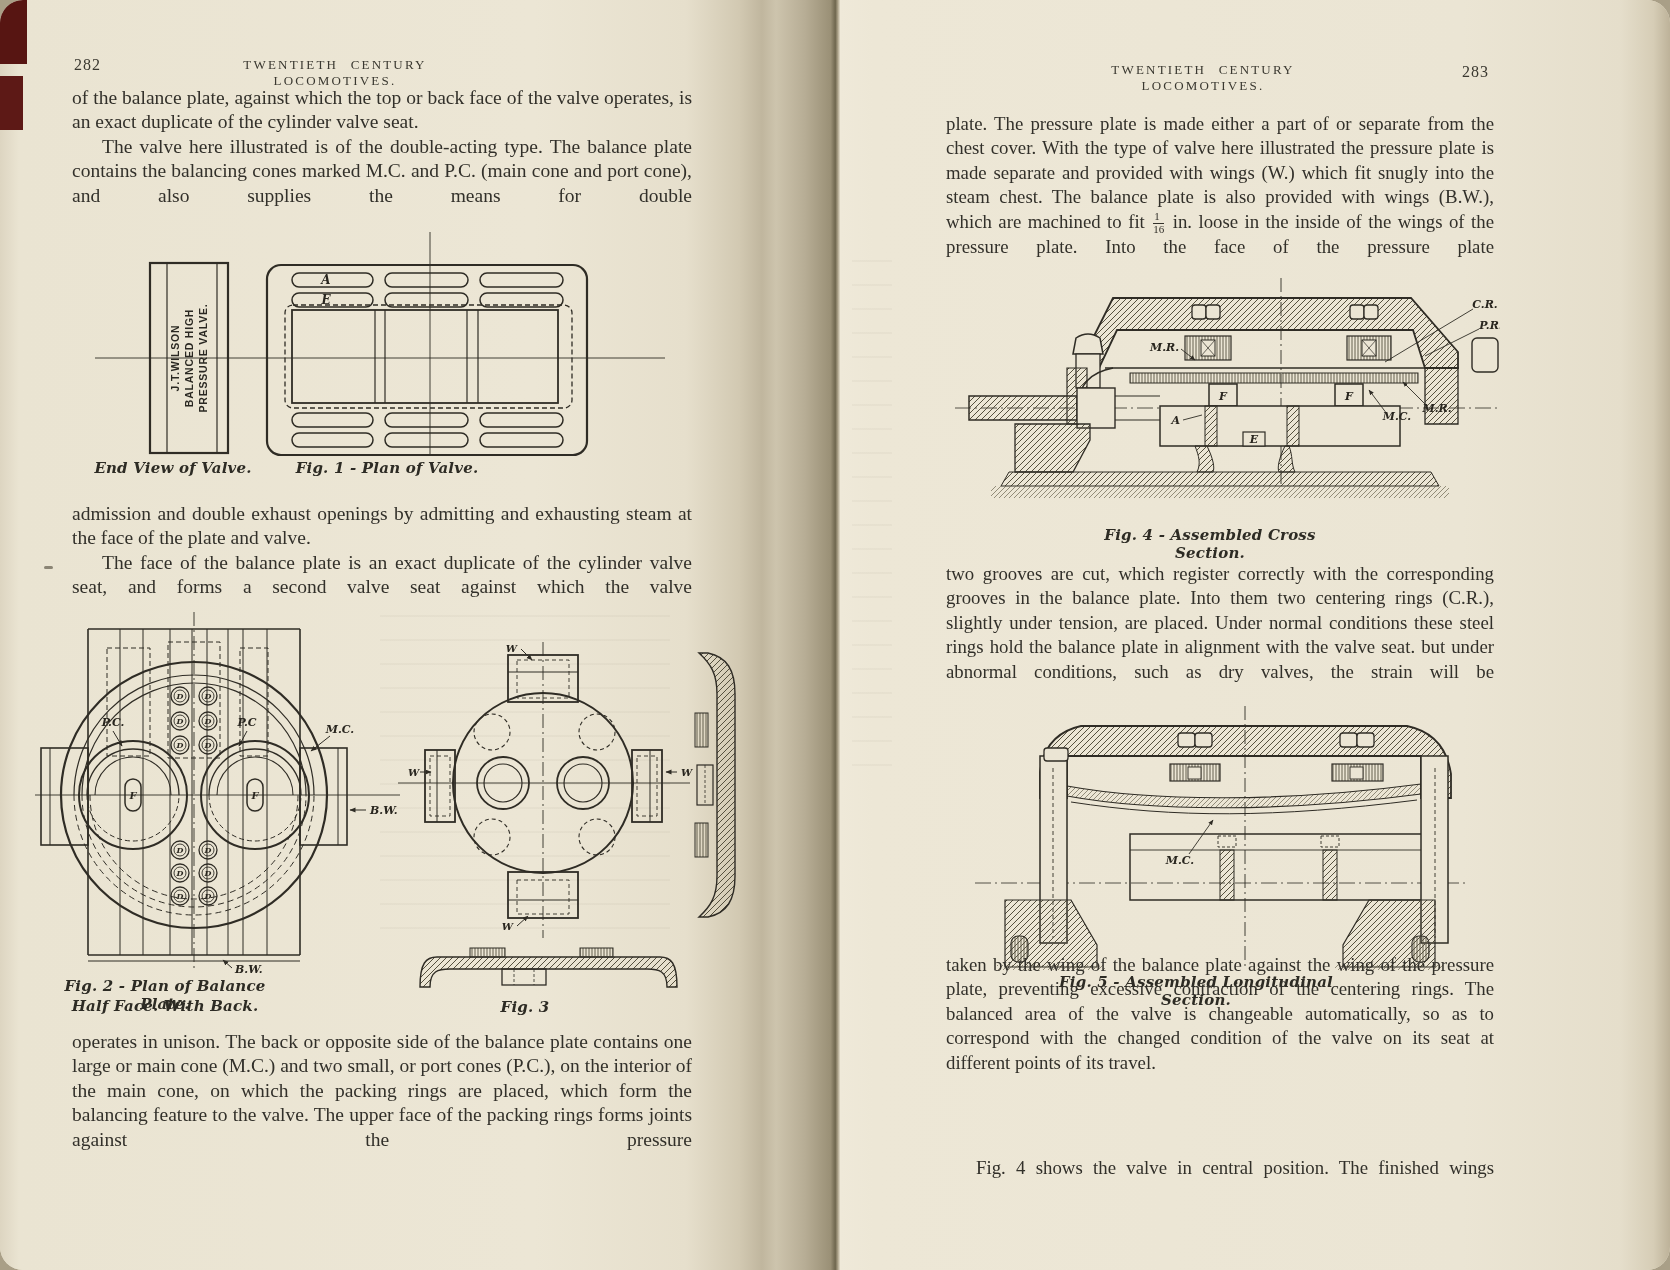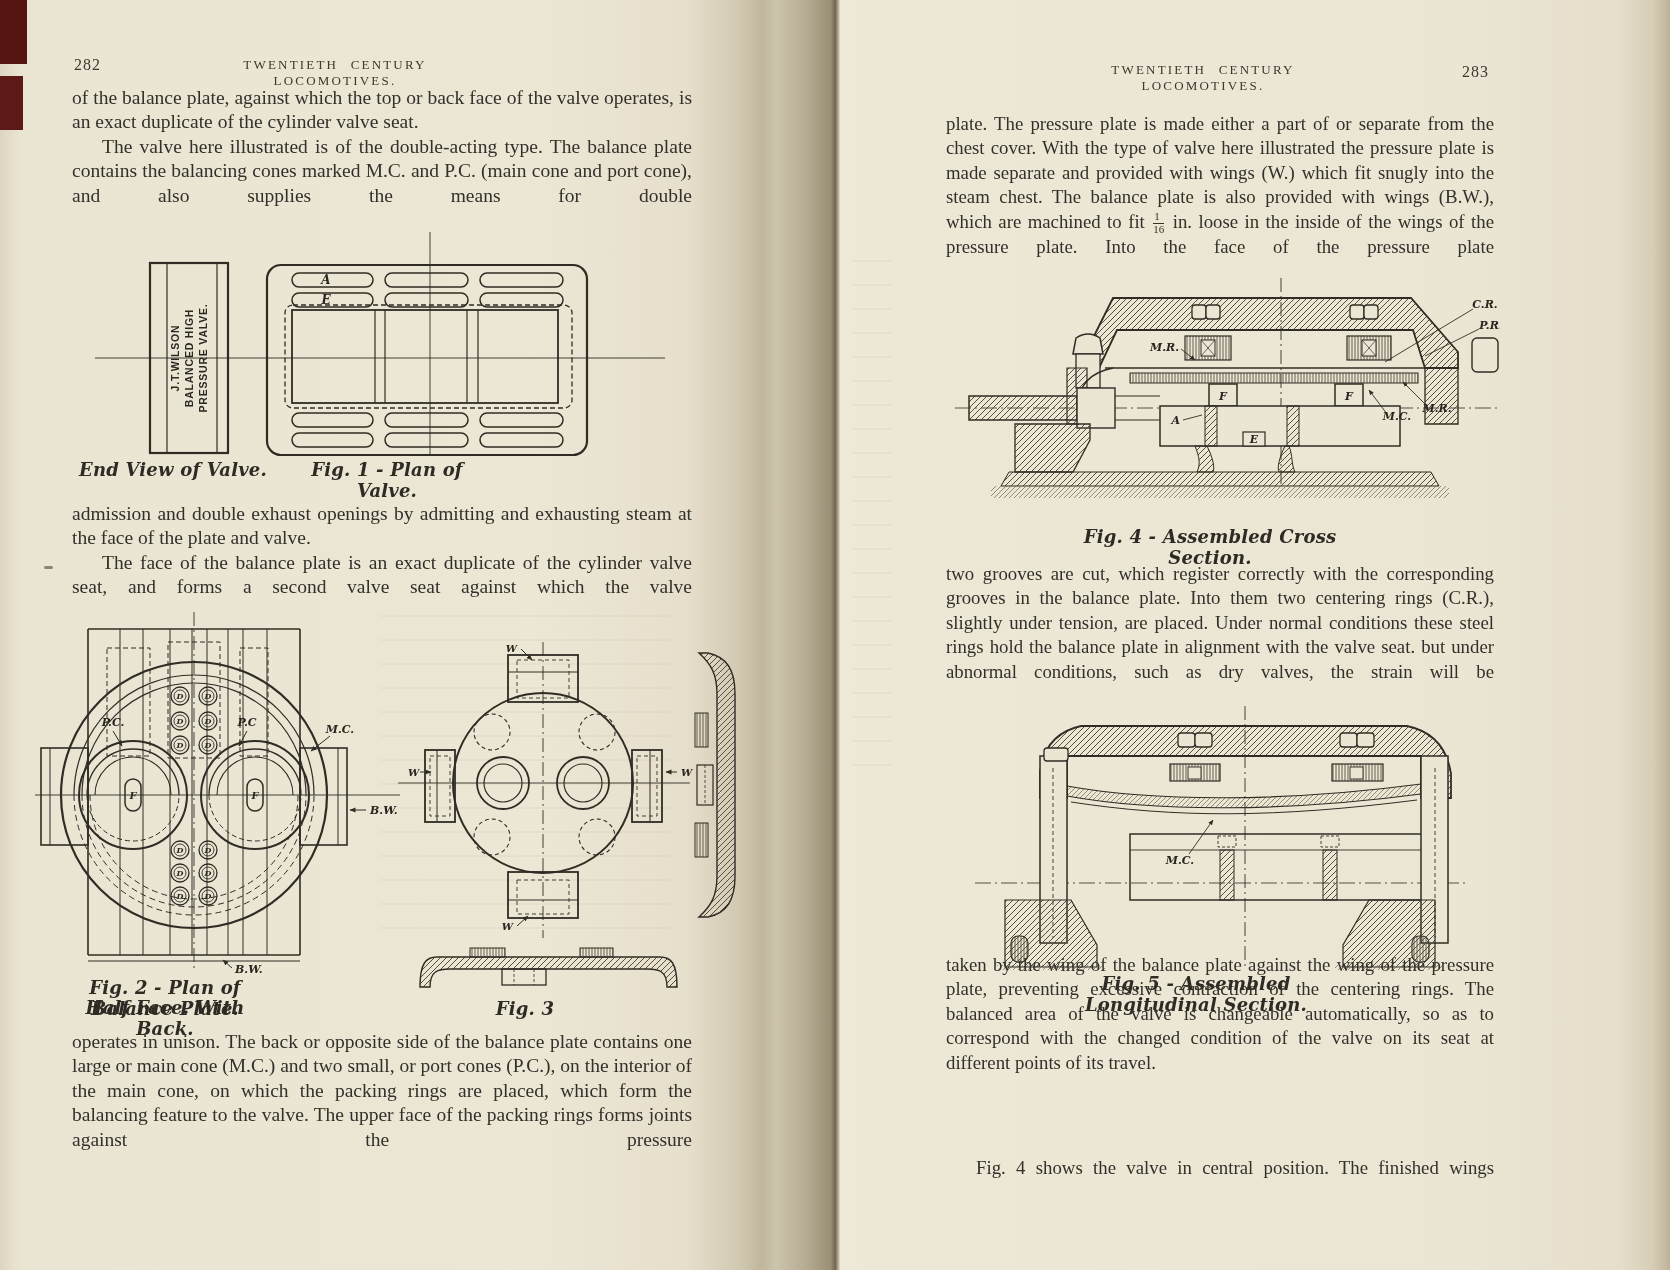--- a/index.html
+++ b/index.html
@@ -1,35 +1,35 @@
 <!DOCTYPE html>
 <html><head>
 <meta charset="utf-8">
 <style>
   html,body{margin:0;padding:0;background:#a99f87;}
   .spread{position:relative;width:1670px;height:1270px;overflow:hidden;
-          background:#e9e3d1;font-family:"Liberation Serif",serif;}
+          background:#e9e3d1;font-family:"Liberation Serif",serif;border-radius:23px;}
   .bg{position:absolute;top:0;height:100%;}
   .bg-left{left:0;width:762px;background:linear-gradient(90deg,#ddd5c1 0%,#eae4d2 2.5%,#ece6d5 70%,#e6dfcc 90%,#d2c9b2 97%,#c0b69e 100%);}
   .bg-gutter{left:762px;width:78px;background:linear-gradient(90deg,#c0b69e 0%,#cdc4ad 18%,#b7ad95 55%,#9a9076 88%,#6f674f 94%,#a79d84 97%,#e4ddcb 100%);}
   .bg-right{left:840px;width:830px;background:linear-gradient(90deg,#efe9d9 0%,#ede7d6 4%,#ebe5d4 75%,#e5decb 94%,#d6cdb6 98%,#bdb299 100%);}
   .maroon{position:absolute;left:0;}
   .maroon.m1{top:0;width:27px;height:64px;background:#571512;}
   .maroon.m2{top:76px;width:23px;height:54px;background:#5d1916;}
   .speck{position:absolute;left:44px;top:566px;width:9px;height:3px;background:rgba(60,54,40,.55);border-radius:2px;}
   .ghost{position:absolute;opacity:.05;background:repeating-linear-gradient(180deg,rgba(80,70,50,.8) 0 2px,transparent 2px 24px);pointer-events:none;}
   .hnum{position:absolute;font-size:16px;letter-spacing:1px;color:#3a3830;}
   .htitle{position:absolute;font-size:13px;letter-spacing:2.2px;word-spacing:7px;color:#3a3830;text-align:center;}
   .par{position:absolute;margin:0;color:#32302a;text-align:justify;}
   .par.lp{font-size:19.5px;line-height:24.4px;width:620px;left:72px;}
   .par.rp{font-size:18.8px;line-height:24.4px;width:548px;left:946px;}
   .par.indent{text-indent:30px;}
   .par.cont{text-align-last:justify;}
   .cap{position:absolute;font-family:"DejaVu Serif",serif;font-style:italic;font-weight:bold;
-       font-size:18px;color:#2d2b24;text-align:center;letter-spacing:.2px;}
+       font-size:15px;color:#2d2b24;text-align:center;letter-spacing:.2px;}
   .drawing{position:absolute;}
   .slbl{font-family:"DejaVu Serif",serif;font-style:italic;font-weight:bold;fill:#29261f;}
   .stamp{font-family:"Liberation Sans",sans-serif;font-weight:bold;font-size:10.5px;fill:#2a2822;letter-spacing:.8px;}
   .frac{display:inline-block;vertical-align:-5px;text-align:center;line-height:1.05;font-size:11px;margin:0 2px;}
   .frac .fnum{display:block;border-bottom:1px solid #33312b;padding:0 1px;}
   .frac .fden{display:block;}
 </style>
 </head>
 <body>
 

